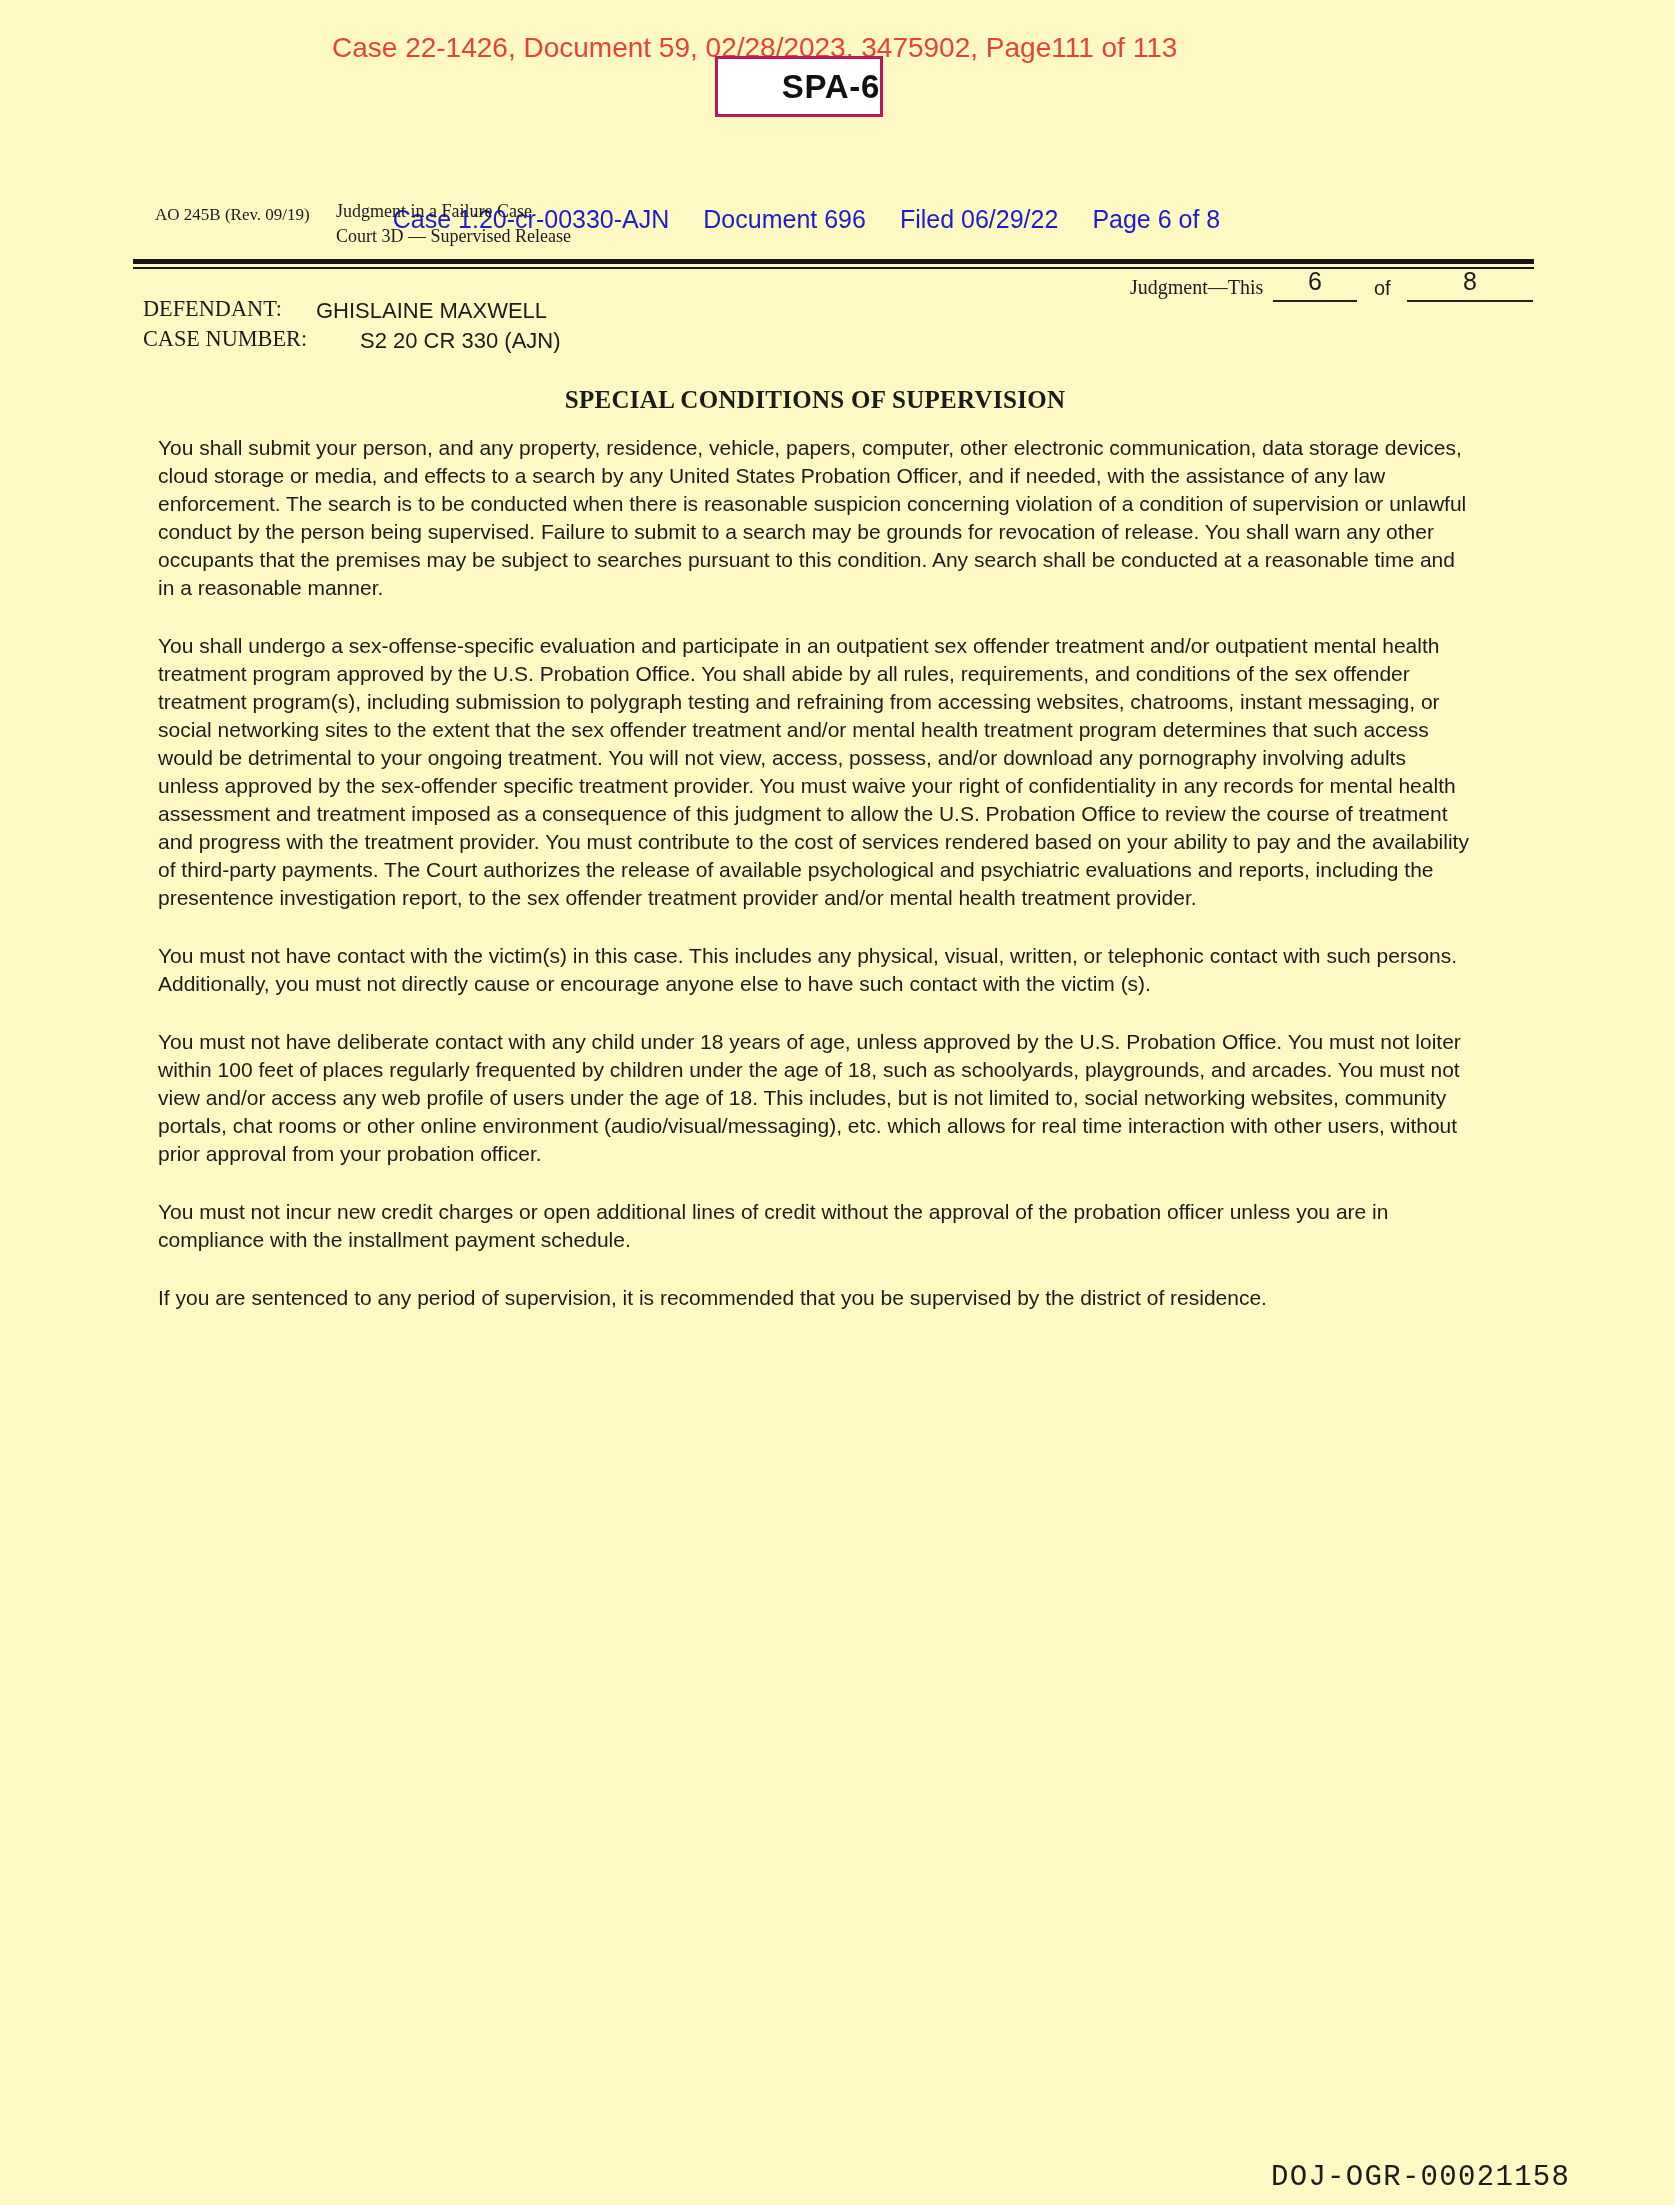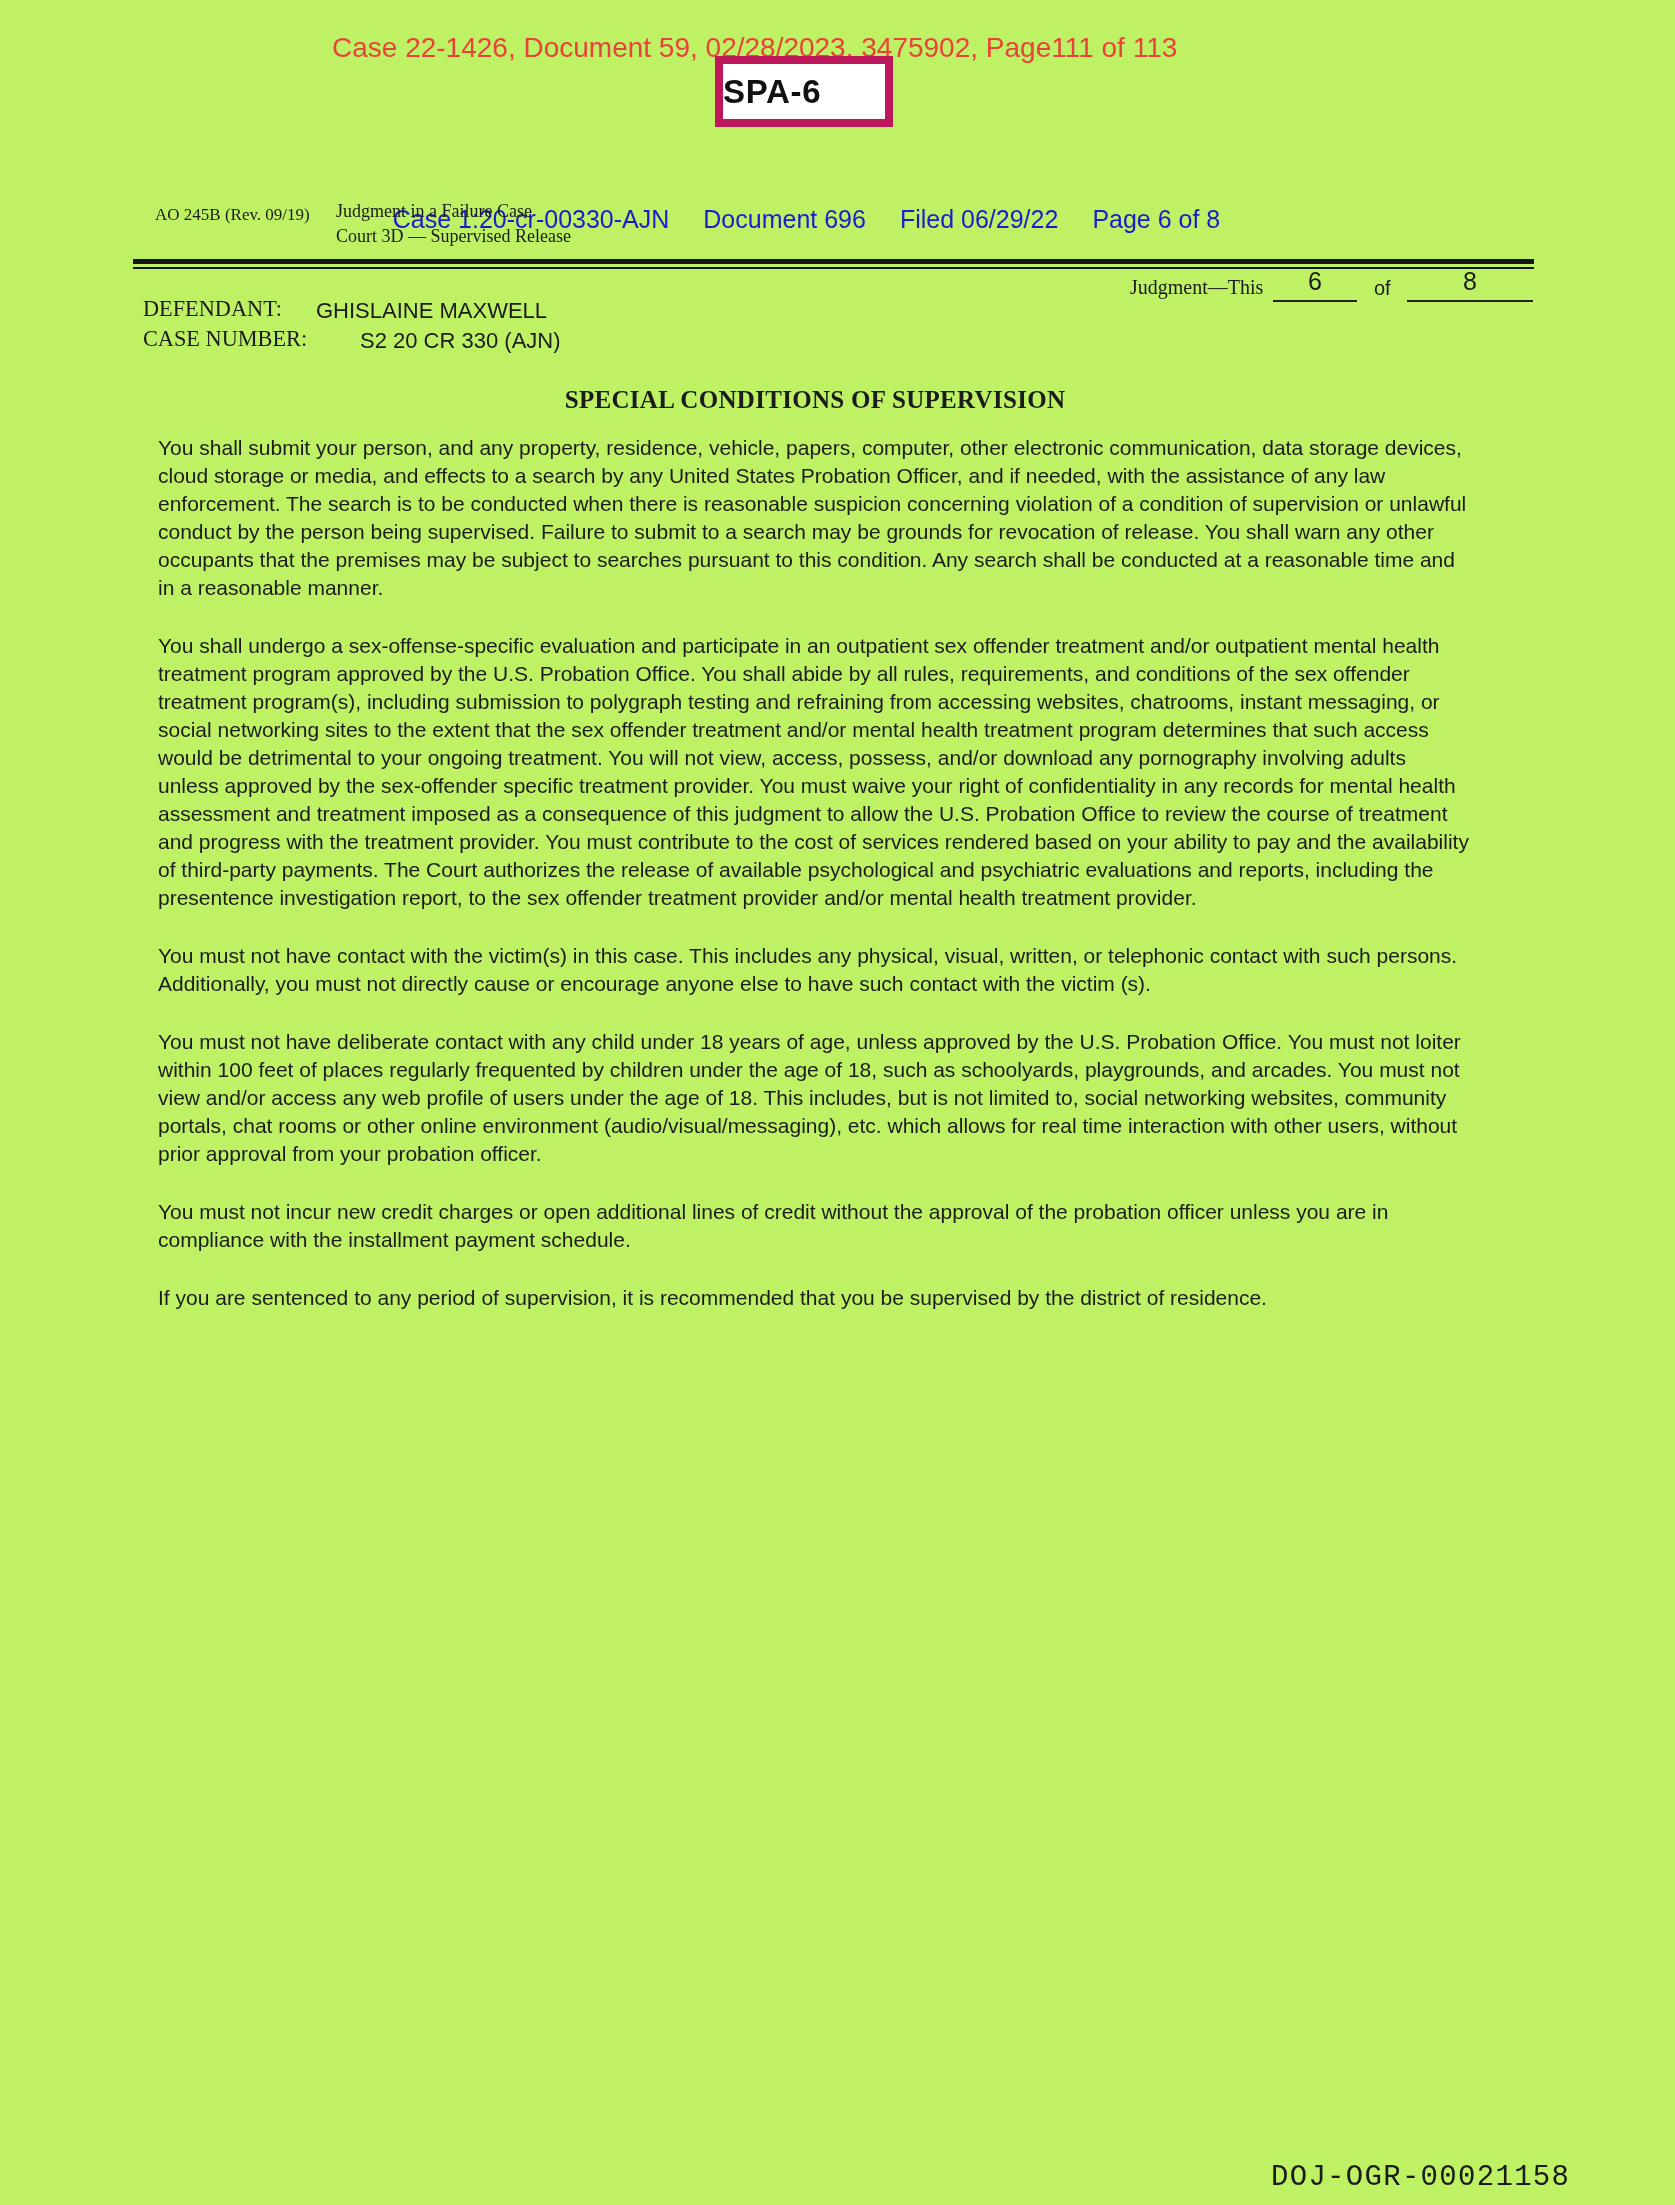--- a/index.html
+++ b/index.html
@@ -1,33 +1,33 @@
 <!DOCTYPE html>
 <html style="font-size:10.5px"><head>
 <meta charset="utf-8">
 <style>
   html,body { margin:0; padding:0; background:#ffffff; }
   .page {
     position:relative;
     width:1675px; height:2205px;
-    background:#bef264;
+    background:#fef9c3;
     font-family:"Liberation Sans", sans-serif;
     color:#1b1b1b;
     overflow:hidden;
   }
   .appeal-stamp {
     position:absolute; left:332px; top:32px;
     font-size:28px; white-space:pre;
   }
   .spa-box {
     position:absolute; left:715px; top:56px;
     width:162px; height:55px;
-    border:8px solid #be185d;
+    border:3px solid #be185d;
     background:#ffffff;
-    display:flex; align-items:center; justify-content:flex-start;
+    display:flex; align-items:center; justify-content:flex-end;
   }
   .spa-box span { font-weight:bold; font-size:33px; letter-spacing:0.7px; color:#111; }
   .ecf-stamp {
     position:absolute; left:365px; top:176px;
     font-size:25px; white-space:pre;
   }
   .ecf-stamp .seg { margin-right:34px; }
   .ecf-stamp .seg:last-child { margin-right:4px; }
   .form-id {
     position:absolute; left:143px; top:205px;

